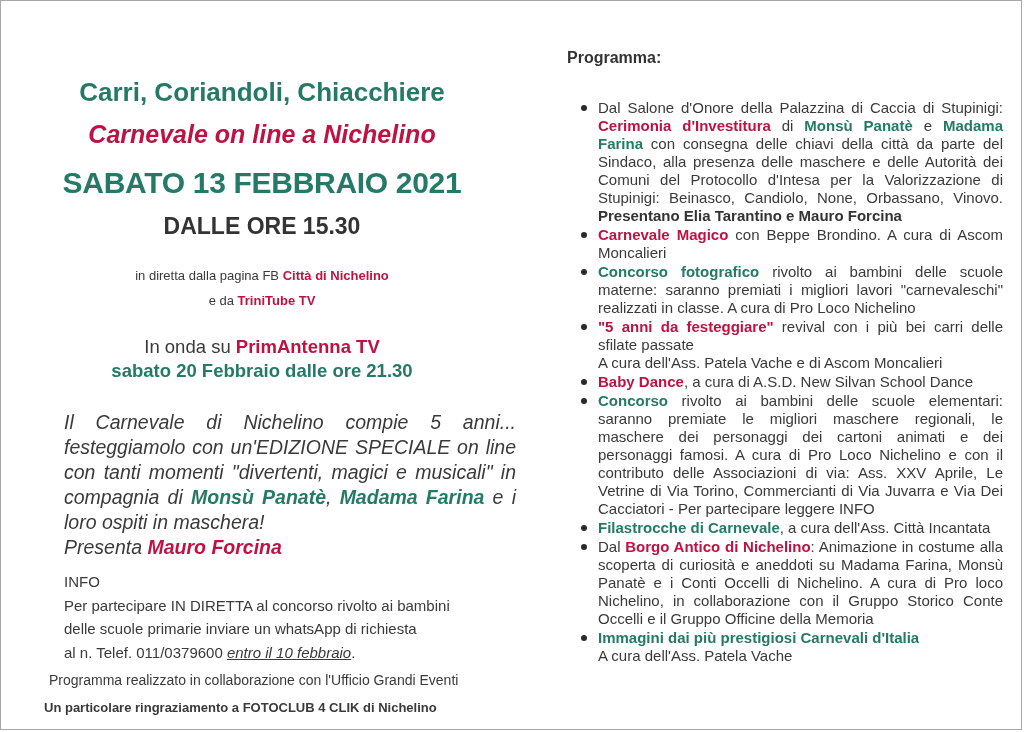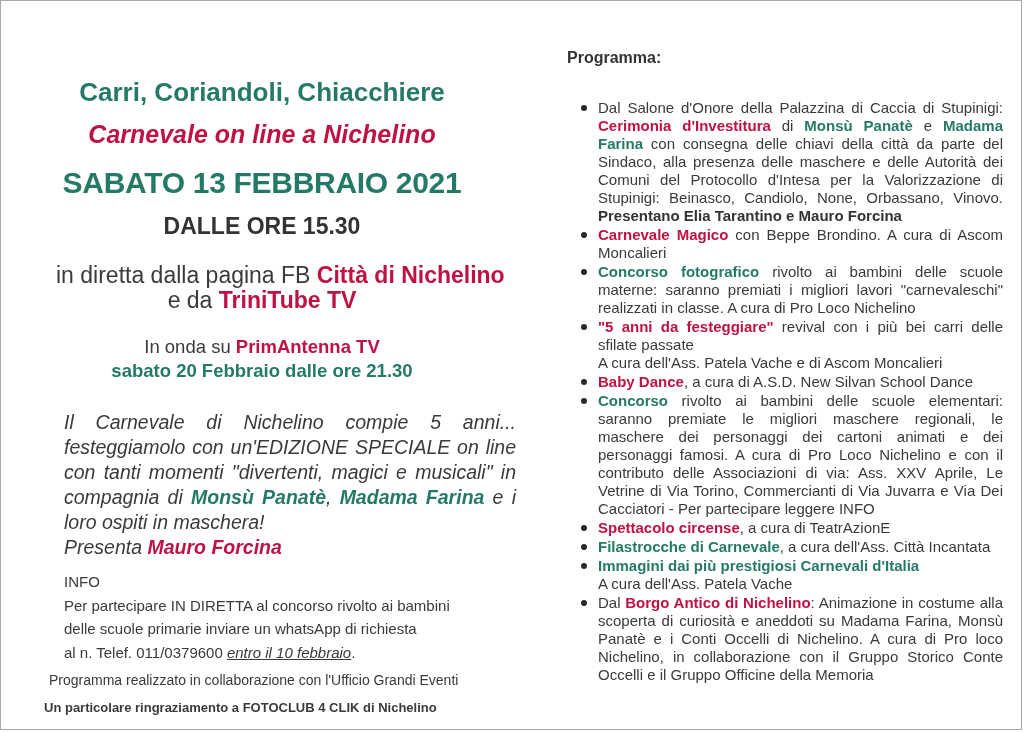--- a/index.html
+++ b/index.html
@@ -17,21 +17,21 @@
     background: #ffffff;
     box-sizing: border-box;
   }
   
   .col-left { position: absolute; left: 55px; top: 0; width: 452px; height: 732px; margin-top: 32px; }
   .center-block { position: absolute; left: 0; width: 412px; text-align: center; white-space: nowrap; }
   .title1 { top: 44px;  font-size: 26px; font-weight: bold; color: var(--teal); }
   .title2 { top: 87px;  font-size: 25px; font-weight: bold; font-style: italic; color: var(--red); }
   .date-line { top: 133px; font-size: 30px; font-weight: bold; color: var(--teal); letter-spacing: -0.3px; }
   .time-line { top: 180px; font-size: 23px; font-weight: bold; color: #333333; }
-  .live-block { top: 230px; font-size: 23px; line-height: 25px; }
+  .live-block { top: 230px; font-size: 13px; line-height: 25px; }
   .onda-block { top: 302px; font-size: 18.5px; line-height: 24px; }
   .intro-par {
     position: absolute; left: 8px; top: 377px; width: 452px;
     font-size: 19.5px; line-height: 25px; font-style: italic;
     text-align: justify;
   }
   .info-block {
     position: absolute; left: 8px; top: 537px; width: 460px;
     font-size: 15px; line-height: 23.5px; white-space: nowrap;
   }
@@ -86,20 +86,19 @@
 
   <div class="col-right">
     <div class="prog-head">Programma:</div>
     <ul class="prog-list">
         <li class="prog-item"><span>Dal Salone d'Onore della Palazzina di Caccia di Stupinigi: </span><span class="seg-red">Cerimonia d'Investitura</span><span> di </span><span class="seg-teal">Monsù Panatè</span><span> e </span><span class="seg-teal">Madama Farina</span><span> con consegna delle chiavi della città da parte del Sindaco, alla presenza delle maschere e delle Autorità dei Comuni del Protocollo d'Intesa per la Valorizzazione di Stupinigi: Beinasco, Candiolo, None, Orbassano, Vinovo. </span><span class="seg-bold">Presentano Elia Tarantino e Mauro Forcina</span></li>
         <li class="prog-item"><span class="seg-red">Carnevale Magico</span><span> con Beppe Brondino. A cura di Ascom Moncalieri</span></li>
         <li class="prog-item"><span class="seg-teal">Concorso fotografico</span><span> rivolto ai bambini delle scuole materne: saranno premiati i migliori lavori "carnevaleschi" realizzati in classe. A cura di Pro Loco Nichelino</span></li>
         <li class="prog-item"><span class="seg-red">"5 anni da festeggiare"</span><span> revival con i più bei carri delle sfilate passate</span><br><span>A cura dell'Ass. Patela Vache e di Ascom Moncalieri</span></li>
         <li class="prog-item"><span class="seg-red">Baby Dance</span><span>, a cura di A.S.D. New Silvan School Dance</span></li>
         <li class="prog-item"><span class="seg-teal">Concorso</span><span> rivolto ai bambini delle scuole elementari: saranno premiate le migliori maschere regionali, le maschere dei personaggi dei cartoni animati e dei personaggi famosi. A cura di Pro Loco Nichelino e con il contributo delle Associazioni di via: Ass. XXV Aprile, Le Vetrine di Via Torino, Commercianti di Via Juvarra e Via Dei Cacciatori - Per partecipare leggere INFO</span></li>
-        <li class="prog-item"><span class="seg-red">Spettacolo circense</span><span>, a cura di TeatrAzionE</span></li>
         <li class="prog-item"><span class="seg-teal">Filastrocche di Carnevale</span><span>, a cura dell'Ass. Città Incantata</span></li>
+        <li class="prog-item"><span>Dal </span><span class="seg-red">Borgo Antico di Nichelino</span><span>: Animazione in costume alla scoperta di curiosità e aneddoti su Madama Farina, Monsù Panatè e i Conti Occelli di Nichelino. A cura di Pro loco Nichelino, in collaborazione con il Gruppo Storico Conte Occelli e il Gruppo Officine della Memoria</span></li>
         <li class="prog-item"><span class="seg-teal">Immagini dai più prestigiosi Carnevali d'Italia</span><br><span>A cura dell'Ass. Patela Vache</span></li>
-        <li class="prog-item"><span>Dal </span><span class="seg-red">Borgo Antico di Nichelino</span><span>: Animazione in costume alla scoperta di curiosità e aneddoti su Madama Farina, Monsù Panatè e i Conti Occelli di Nichelino. A cura di Pro loco Nichelino, in collaborazione con il Gruppo Storico Conte Occelli e il Gruppo Officine della Memoria</span></li>
       </ul>
   </div>
 
 </div>
 
 </body></html>

